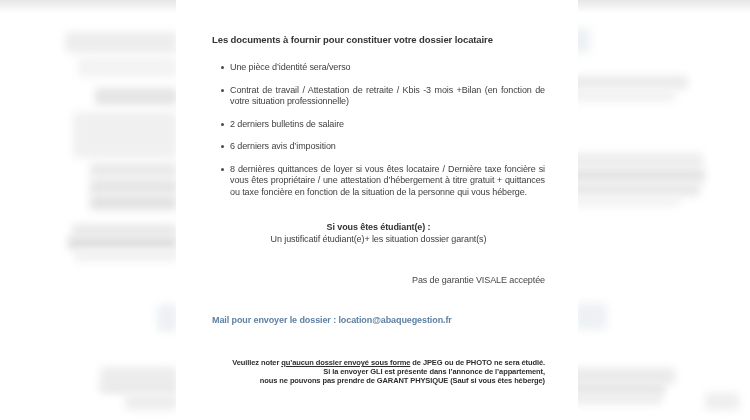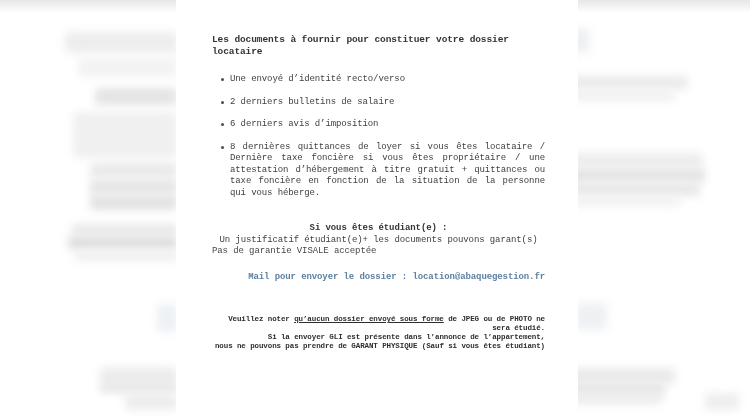--- a/index.html
+++ b/index.html
@@ -2,21 +2,21 @@
 <html style="--accent: #5e80a1;"><head>
 <meta charset="utf-8">
 <style>
   html, body { margin: 0; padding: 0; }
   .screen {
     position: relative;
     width: 750px;
     height: 420px;
     overflow: hidden;
     background: #ffffff;
-    font-family: Liberation Mono, monospace;
+    font-family: Liberation Sans, sans-serif;
   }
   
   .topbar {
     position: absolute; top: 0; left: 0; right: 0; height: 13px;
     background: linear-gradient(#e6e6e6, rgba(255,255,255,0));
   }
   .blob { position: absolute; filter: blur(4px); border-radius: 2px; }
 
   
   .paper {
@@ -44,25 +44,25 @@
     text-align: justify;
   }
   ul.doc-list li::before {
     content: "";
     position: absolute; left: 9px; top: 4.2px;
     width: 3px; height: 3px; border-radius: 50%;
     background: #4a4a4a;
   }
   .student-block { margin-top: 23px; line-height: 12px; text-align: center; }
   .student-heading { font-weight: bold; color: #343434; }
-  .visale-note { text-align: left; color: #474747; }
+  .visale-note { margin-top: 30px; text-align: right; color: #474747; }
   .mail-line {
     display: block;
-    margin-top: 14px;
-    text-align: right;
+    margin-top: 28px;
+    text-align: left;
     font-weight: bold;
     color: var(--accent, #5e80a1);
     text-decoration: none;
     cursor: pointer;
   }
   .footer-note {
     margin-top: 32px;
     text-align: right;
     font-size: 7.5px;
     font-weight: bold;
@@ -105,35 +105,36 @@
   <div class="blob" style="left:570px; top:368px; width:105px; height:16px; background:#eaeaea;"></div>
   <div class="blob" style="left:570px; top:385px; width:95px;  height:9px;  background:#e0e0e0;"></div>
   <div class="blob" style="left:572px; top:394px; width:90px;  height:10px; background:#ebebeb;"></div>
   <div class="blob" style="left:705px; top:393px; width:34px;  height:17px; background:#eeeeee;"></div>
 
   <div class="paper">
 
     <h1 class="doc-title">Les documents à fournir pour constituer votre dossier locataire</h1>
 
     <ul class="doc-list">
-      <li><span>Une envoyé d’identité recto/verso</span></li>
+      <li><span>Une pièce d’identité sera/verso</span></li>
+      <li><span>Contrat de travail / Attestation de retraite / Kbis -3 mois +Bilan (en fonction de votre situation professionnelle)</span></li>
       <li><span>2 derniers bulletins de salaire</span></li>
       <li><span>6 derniers avis d’imposition</span></li>
       <li><span>8 dernières quittances de loyer si vous êtes locataire / Dernière taxe foncière si vous êtes propriétaire / une attestation d’hébergement à titre gratuit + quittances ou taxe foncière en fonction de la situation de la personne qui vous héberge.</span></li>
     </ul>
 
     <div class="student-block">
       <div class="student-heading">Si vous êtes étudiant(e) :</div>
-      <div>Un justificatif étudiant(e)+ les documents pouvons garant(s)</div>
+      <div>Un justificatif étudiant(e)+ les situation dossier garant(s)</div>
     </div>
 
     <div class="visale-note">Pas de garantie VISALE acceptée</div>
 
     <a class="mail-line">Mail pour envoyer le dossier : location@abaquegestion.fr</a>
 
     <div class="footer-note">
       <div><span>Veuillez noter </span><span class="u">qu’aucun dossier envoyé sous forme</span><span> de JPEG ou de PHOTO ne sera étudié.</span></div>
       <div>Si la envoyer GLI est présente dans l’annonce de l’appartement,</div>
-      <div>nous ne pouvons pas prendre de GARANT PHYSIQUE (Sauf si vous êtes étudiant)</div>
+      <div>nous ne pouvons pas prendre de GARANT PHYSIQUE (Sauf si vous êtes héberge)</div>
     </div>
 
   </div>
 </div>
 
 </body></html>

